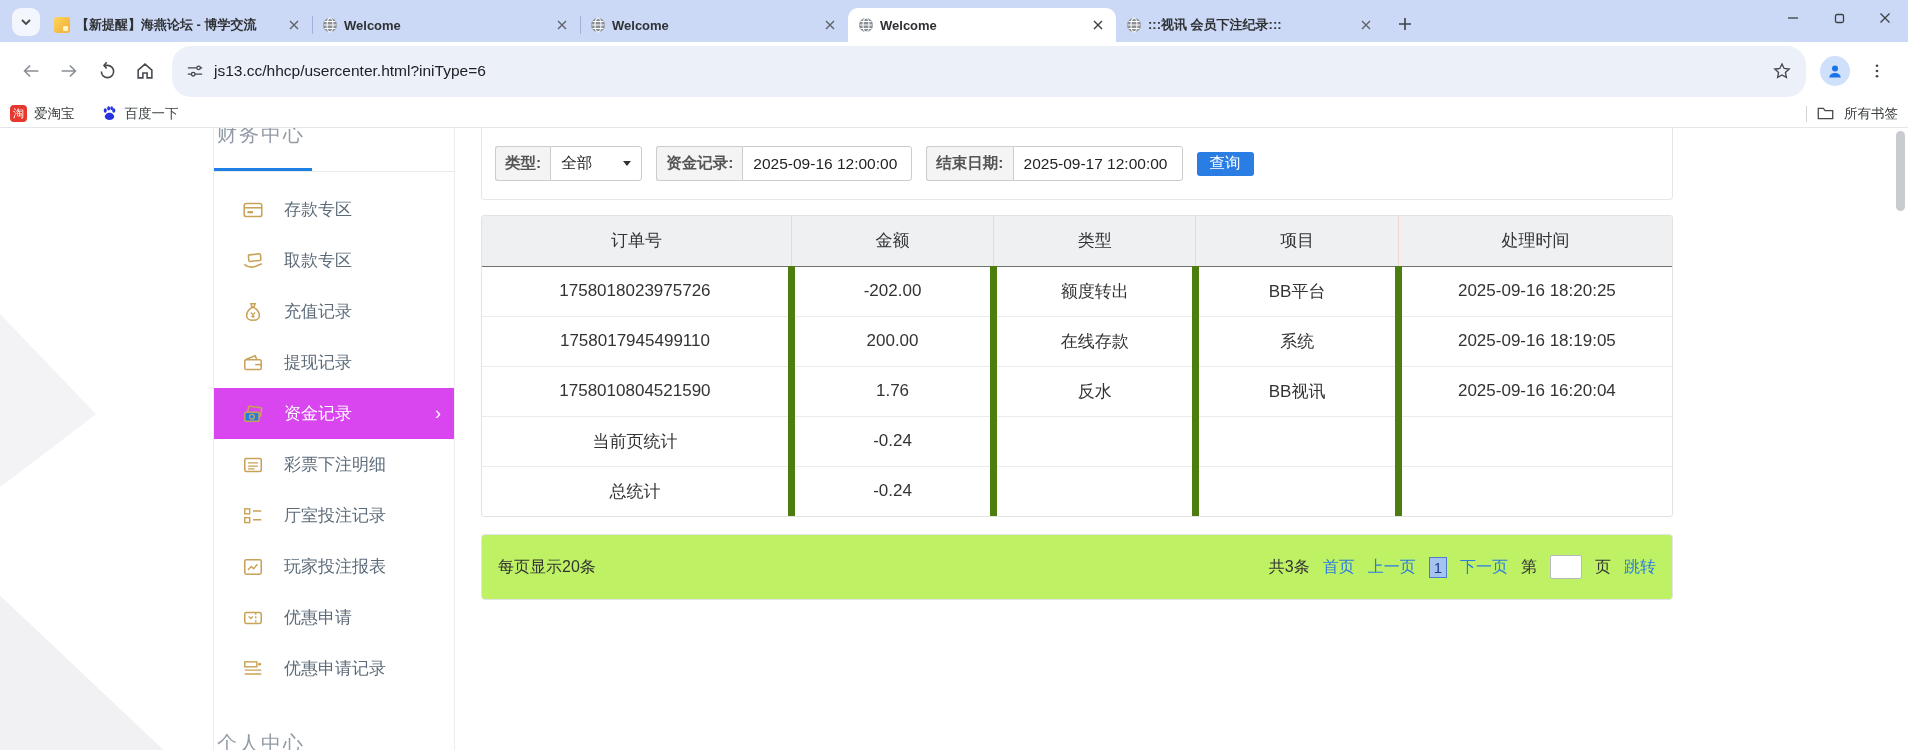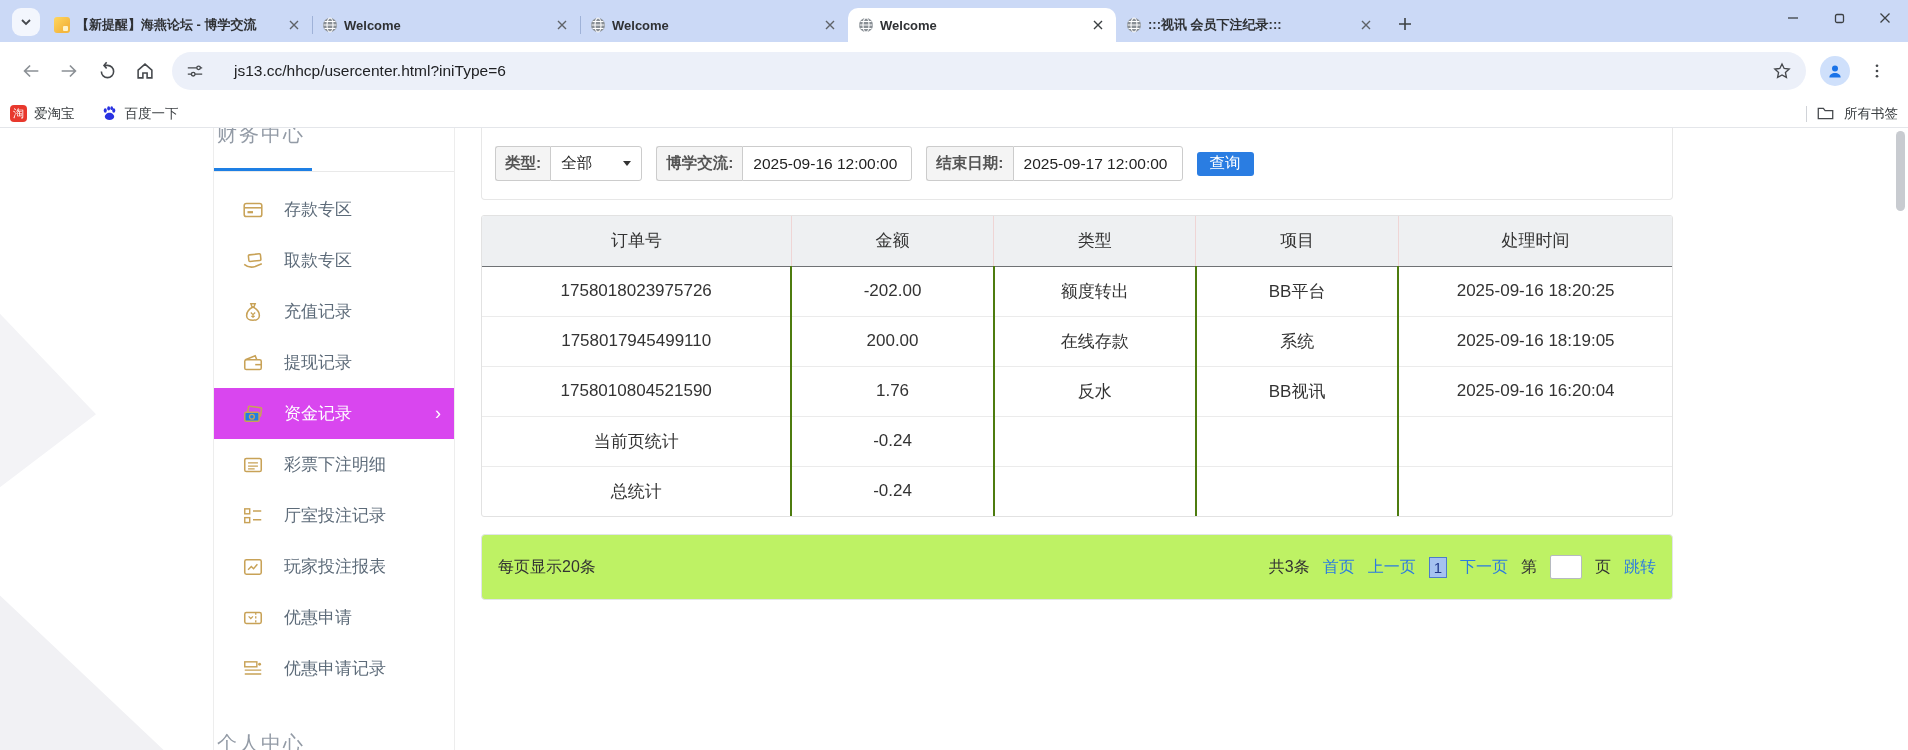--- a/index.html
+++ b/index.html
@@ -20,22 +20,22 @@
   .favicon { width:16px; height:16px; flex:0 0 16px; }
   .fav-forum { background:linear-gradient(135deg,#ffd75e 0%,#f4b73f 70%); border-radius:3px; position:relative; }
   .fav-forum::after { content:""; position:absolute; right:2px; bottom:2px; width:5px; height:5px; background:#fff3c8; border-radius:1px; }
   .newtab-btn { position:absolute; left:1390px; top:9px; width:30px; height:30px; display:flex; align-items:center; justify-content:center; }
   .win-controls { position:absolute; right:0; top:0; height:36px; display:flex; }
   .win-btn { width:46px; height:36px; display:flex; align-items:center; justify-content:center; }
 
   
   .toolbar { height:58px; background:#fff; display:flex; align-items:center; padding:0 12px; }
   .nav-btn { width:38px; height:38px; display:flex; align-items:center; justify-content:center; }
-  .omnibox { flex:1; height:38px; margin:0 6px 0 8px; background:#ecf0f9; border-radius:19px;
-    display:flex; align-items:center; padding:0 14px;gap:20px; }
+  .omnibox { flex:1; height:51px; margin:0 6px 0 8px; background:#ecf0f9; border-radius:19px;
+    display:flex; align-items:center; padding:0 14px; }
   .omni-url { font-size:15.5px; color:#202124; margin-left:10px; flex:1; }
   .avatar { width:30px; height:30px; border-radius:50%; background:#cfe0fb; margin:0 8px;
     display:flex; align-items:center; justify-content:center; }
 
   
   .bookmarks { height:28px; background:#fff; display:flex; align-items:center; padding:0 10px;
     font-size:13.5px; color:#3c4043; border-bottom:1px solid #e4e6ea; }
   .bm-item { display:flex; align-items:center; gap:7px; margin-right:26px; }
   .bm-right { margin-left:auto; display:flex; align-items:center; gap:10px; }
   .bm-sep { width:1px; height:16px; background:#d0d3d8; }
@@ -80,21 +80,21 @@
   .sel { width:92px; justify-content:space-between; }
   .caret { width:0; height:0; border-left:4px solid transparent; border-right:4px solid transparent; border-top:5px solid #333; }
   .btn-search { height:24px; padding:0 13px; background:#2a7de2; color:#fff; border:none;
     border-radius:3px; font-size:15.5px; font-family:"Liberation Sans","DejaVu Sans",sans-serif; }
 
   .table-card { margin-top:15px; border:1px solid #e2e2e2; border-radius:3px; overflow:hidden; }
   table { width:100%; border-collapse:collapse; }
   th { background:#eef0f2; height:50px; font-size:17px; color:#333; font-weight:normal;
     border-bottom:1px solid #6f7275; border-left:1px solid #efd5d5; }
   td { height:50px; text-align:center; font-size:17px; color:#333;
-    border-top:1px solid #ebebeb; border-left:2px solid #4d7c0f; }
+    border-top:1px solid #ebebeb; border-left:7px solid #4d7c0f; }
   th:first-child, td:first-child { border-left:none; }
   col.c1{width:26%} col.c2{width:17%} col.c3{width:17%} col.c4{width:17%} col.c5{width:23%}
 
   .pagination { margin-top:17px; height:66px; background:#bef264; border:1px solid #e1e5e9;
     border-radius:4px; display:flex; align-items:center; padding:16px 16px; font-size:16px; color:#333; }
   .pg-right { margin-left:auto; display:flex; align-items:center; gap:13px; }
   .pg-link { color:#2b7be0; }
   .pg-current { background:#a5c2f0; border:1px solid #4d7ccc; color:#21398c;
     padding:1px 4px; font-size:15px; }
   .pg-input { width:32px; height:24px; border:1px solid #b6bac0; border-radius:2px; background:#fff; }
@@ -371,21 +371,21 @@
 
     <div class="filter-card">
       <div class="igroup">
         <span class="iaddon">类型:</span>
         <span class="ifield sel">
           <span>全部</span>
           <span class="caret"></span>
         </span>
       </div>
       <div class="igroup">
-        <span class="iaddon">博学交流:</span>
+        <span class="iaddon">资金记录:</span>
         <span class="ifield">
             <input readonly="" value="2025-09-16 12:00:00" style="">
           </span>
       </div>
       <div class="igroup">
         <span class="iaddon">结束日期:</span>
         <span class="ifield">
             <input readonly="" value="2025-09-17 12:00:00" style="">
           </span>
       </div>

